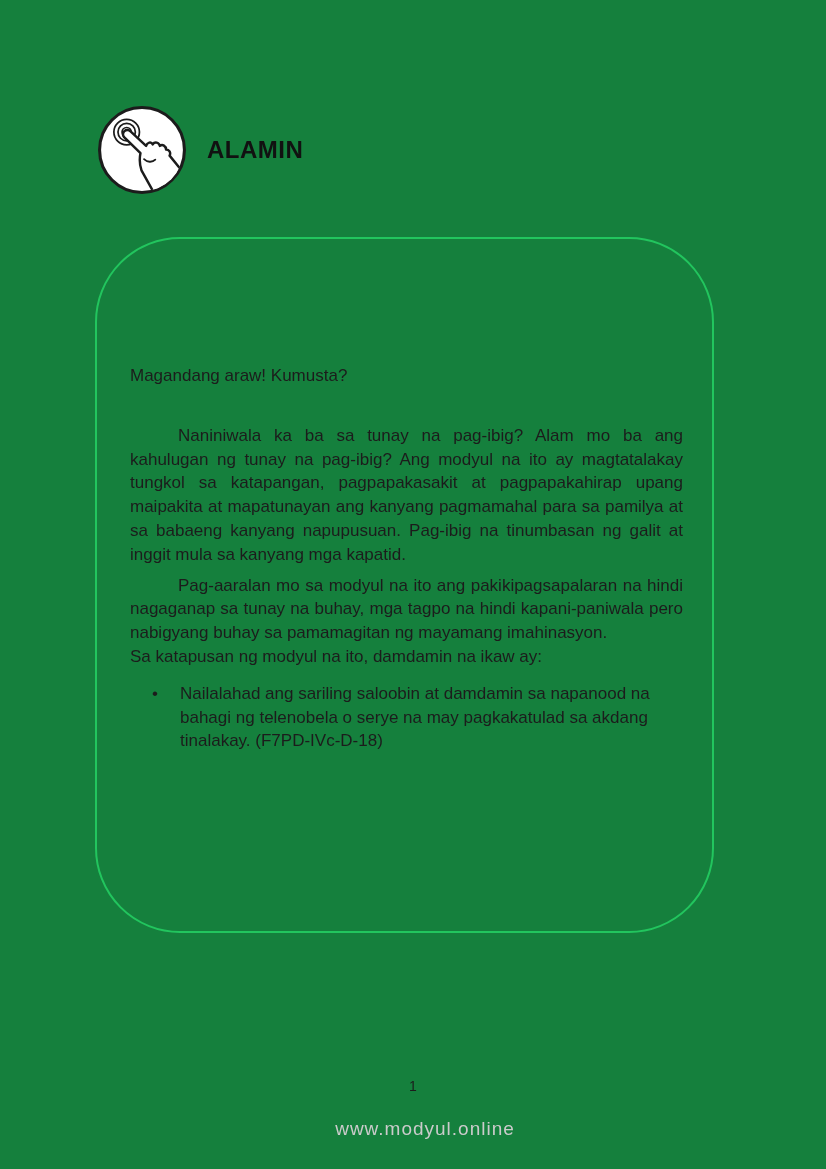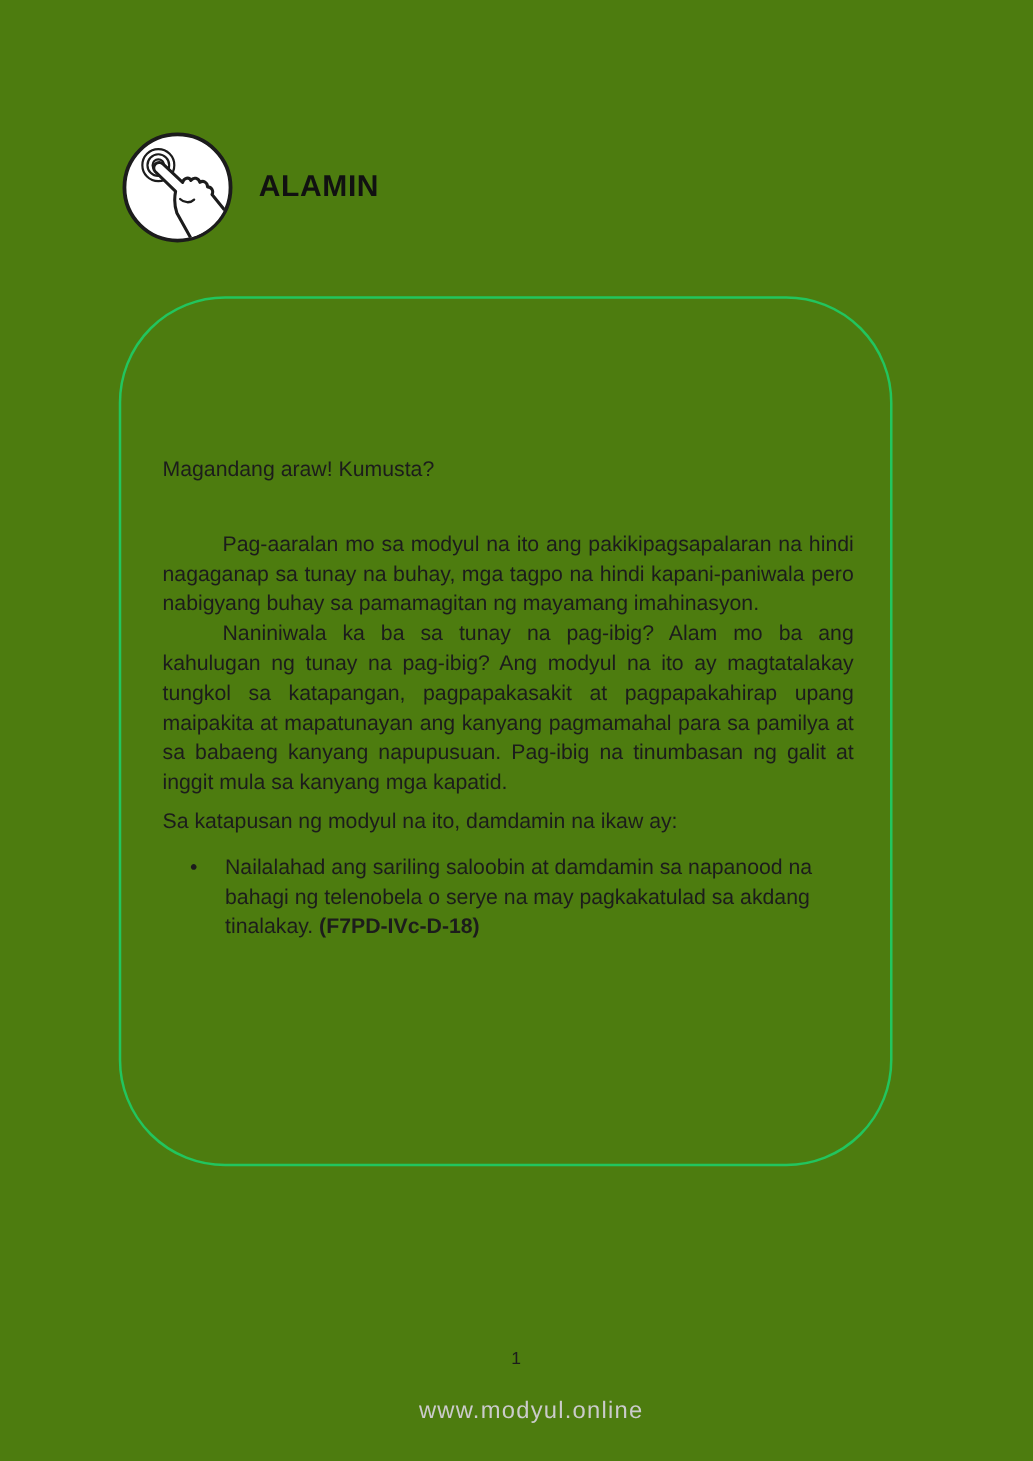--- a/index.html
+++ b/index.html
@@ -1,20 +1,20 @@
 <!DOCTYPE html>
 <html><head>
 <meta charset="utf-8">
 <style>
   html, body { margin: 0; padding: 0; background: #ffffff; }
   .page {
     position: relative;
     width: 826px;
     height: 1169px;
-    background: #4d7c0f;
+    background: #15803d;
     font-family: "Liberation Sans", sans-serif;
     color: #1c1c1c;
     overflow: hidden;
   }
 
   
   .header {
     position: absolute;
     top: 105px;
     left: 97px;
@@ -61,21 +61,21 @@
   }
   .objective {
     display: flex;
     align-items: flex-start;
   }
   .bullet-marker {
     flex: 0 0 28px;
     width: 28px;
   }
   .objective-body { width: 472px; }
-  .melc-code { font-weight: bold; }
+  .melc-code { font-weight: normal; }
 
   
   .page-number {
     position: absolute;
     top: 1078px;
     left: 0;
     width: 100%;
     text-align: center;
     font-size: 14px;
     color: #1c1c1c;
@@ -126,22 +126,22 @@
                    Z" fill="#ffffff" stroke="#1c1c1c" stroke-width="2.4" stroke-linejoin="round"></path>
           <path d="M46 53 C 49 56 54 56.5 57 53.5" fill="none" stroke="#1c1c1c" stroke-width="1.8" stroke-linecap="round"></path>
         </g>
       </svg>
     </div>
     <h1 class="title">ALAMIN</h1>
   </div>
 
   <div class="content-box">
     <p class="greeting">Magandang araw! Kumusta?</p>
+    <p class="para-justify p1">Naniniwala ka ba sa tunay na pag-ibig? Alam mo ba ang kahulugan ng tunay na pag-ibig? Ang modyul na ito ay magtatalakay tungkol sa katapangan, pagpapakasakit at pagpapakahirap upang maipakita at mapatunayan ang kanyang pagmamahal para sa pamilya at sa babaeng kanyang napupusuan. Pag-ibig na tinumbasan ng galit at inggit mula sa kanyang mga kapatid.</p>
     <p class="para-justify p2">Pag-aaralan mo sa modyul na ito ang pakikipagsapalaran na hindi nagaganap sa tunay na buhay, mga tagpo na hindi kapani-paniwala pero nabigyang buhay sa pamamagitan ng mayamang imahinasyon.</p>
-    <p class="para-justify p1">Naniniwala ka ba sa tunay na pag-ibig? Alam mo ba ang kahulugan ng tunay na pag-ibig? Ang modyul na ito ay magtatalakay tungkol sa katapangan, pagpapakasakit at pagpapakahirap upang maipakita at mapatunayan ang kanyang pagmamahal para sa pamilya at sa babaeng kanyang napupusuan. Pag-ibig na tinumbasan ng galit at inggit mula sa kanyang mga kapatid.</p>
     <p class="objectives-intro">Sa katapusan ng modyul na ito, damdamin na ikaw ay:</p>
     <ul class="objectives">
       <li class="objective">
         <span class="bullet-marker">•</span>
         <span class="objective-body">
           <span>Nailalahad ang sariling saloobin at damdamin sa napanood na bahagi ng telenobela o serye na may pagkakatulad sa akdang tinalakay.</span>
           <span class="melc-code">(F7PD-IVc-D-18)</span>
         </span>
       </li>
     </ul>

